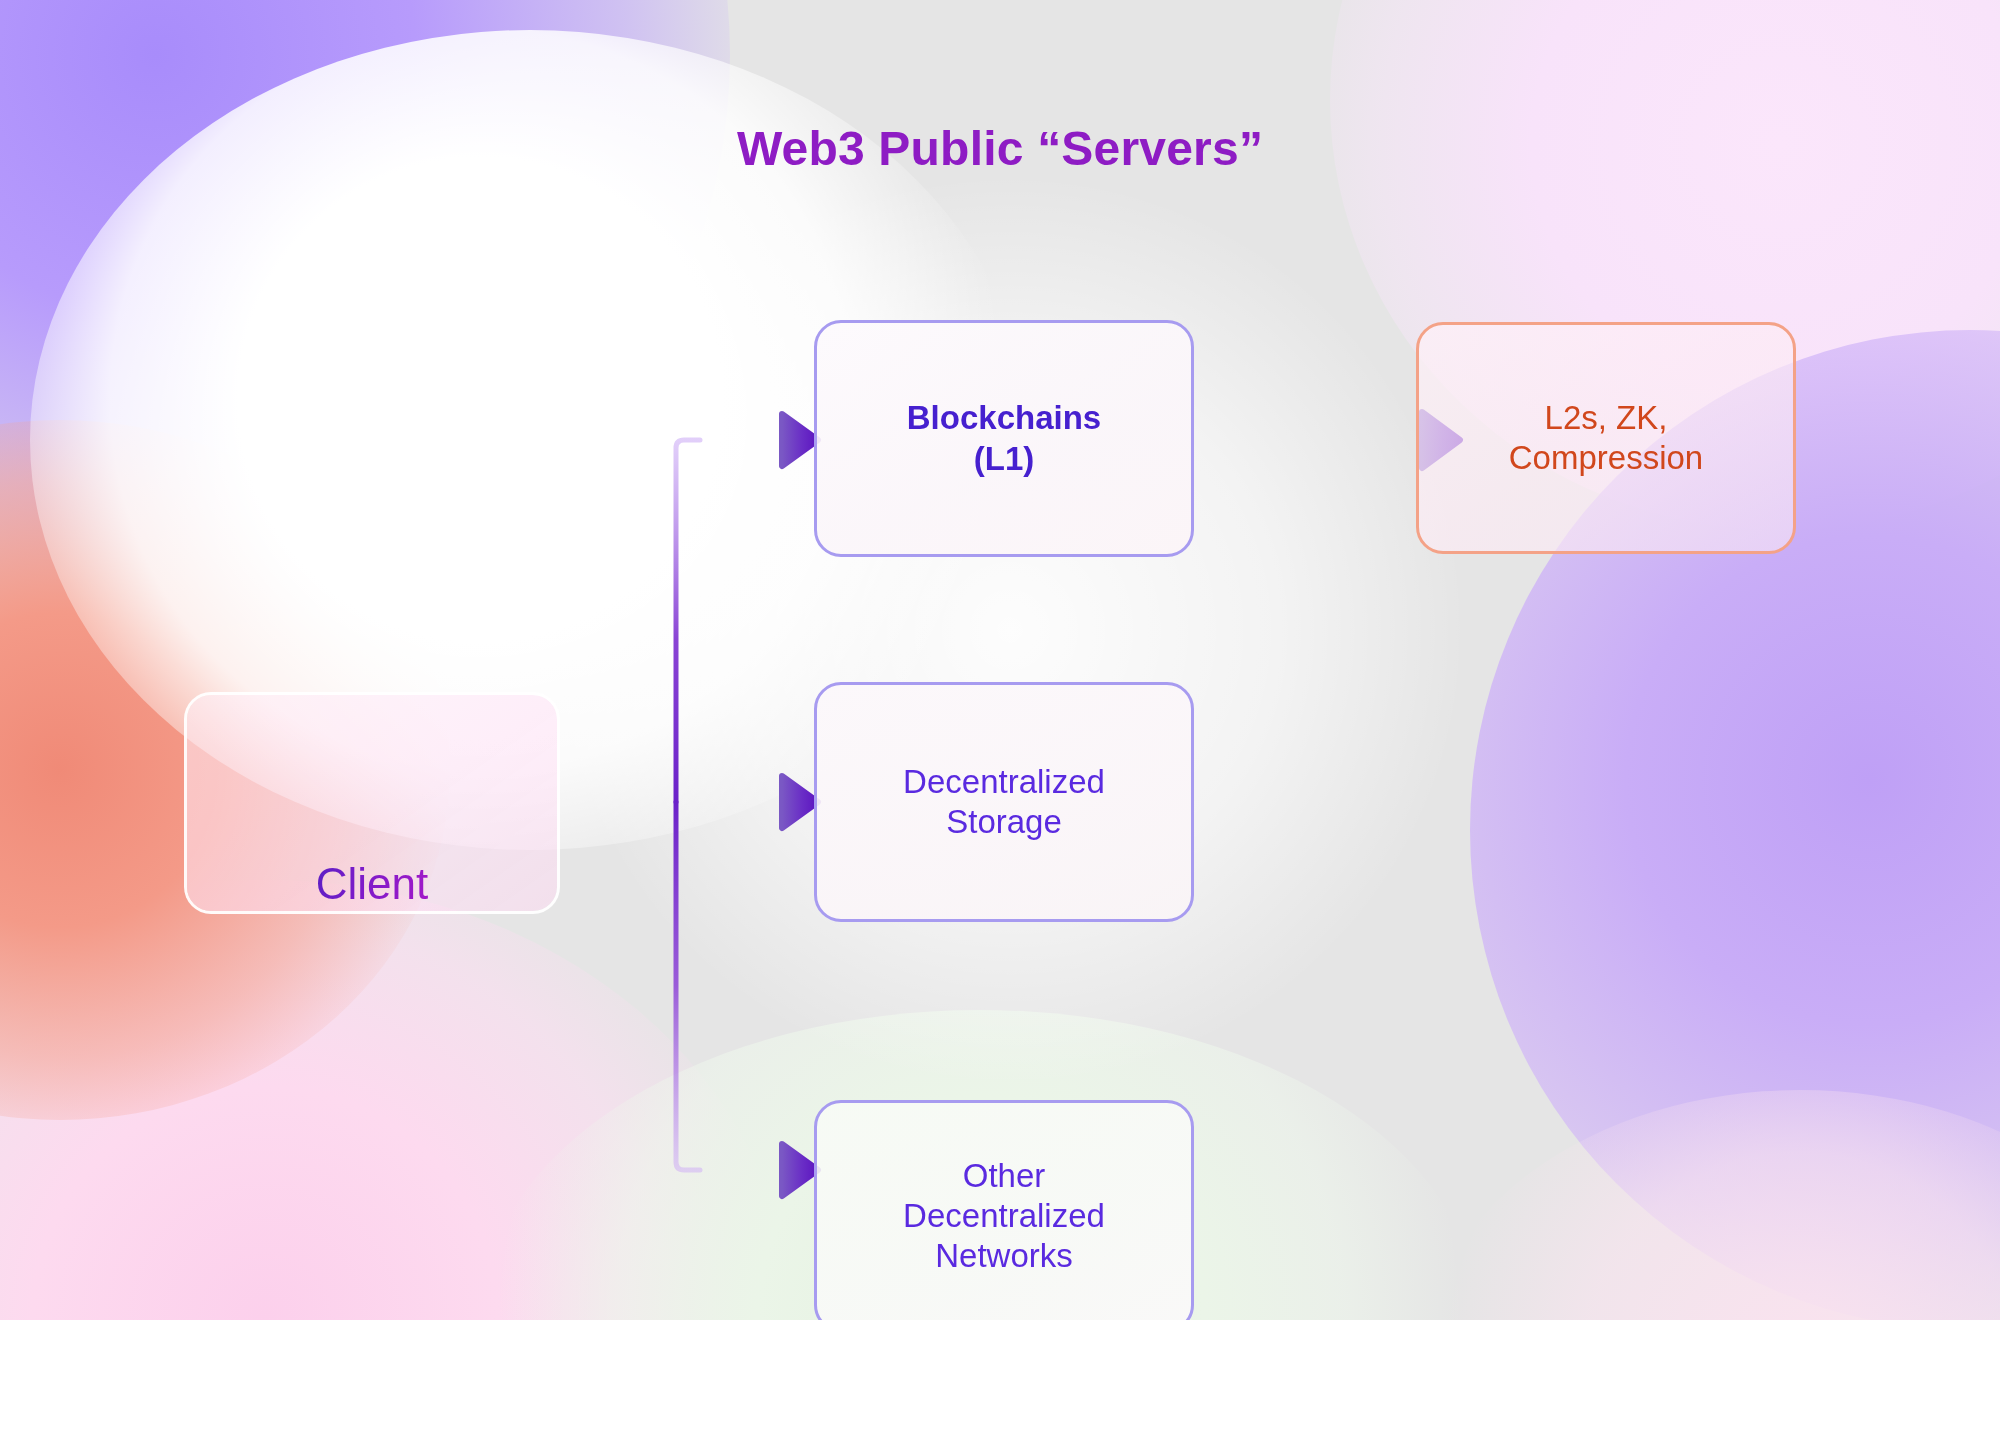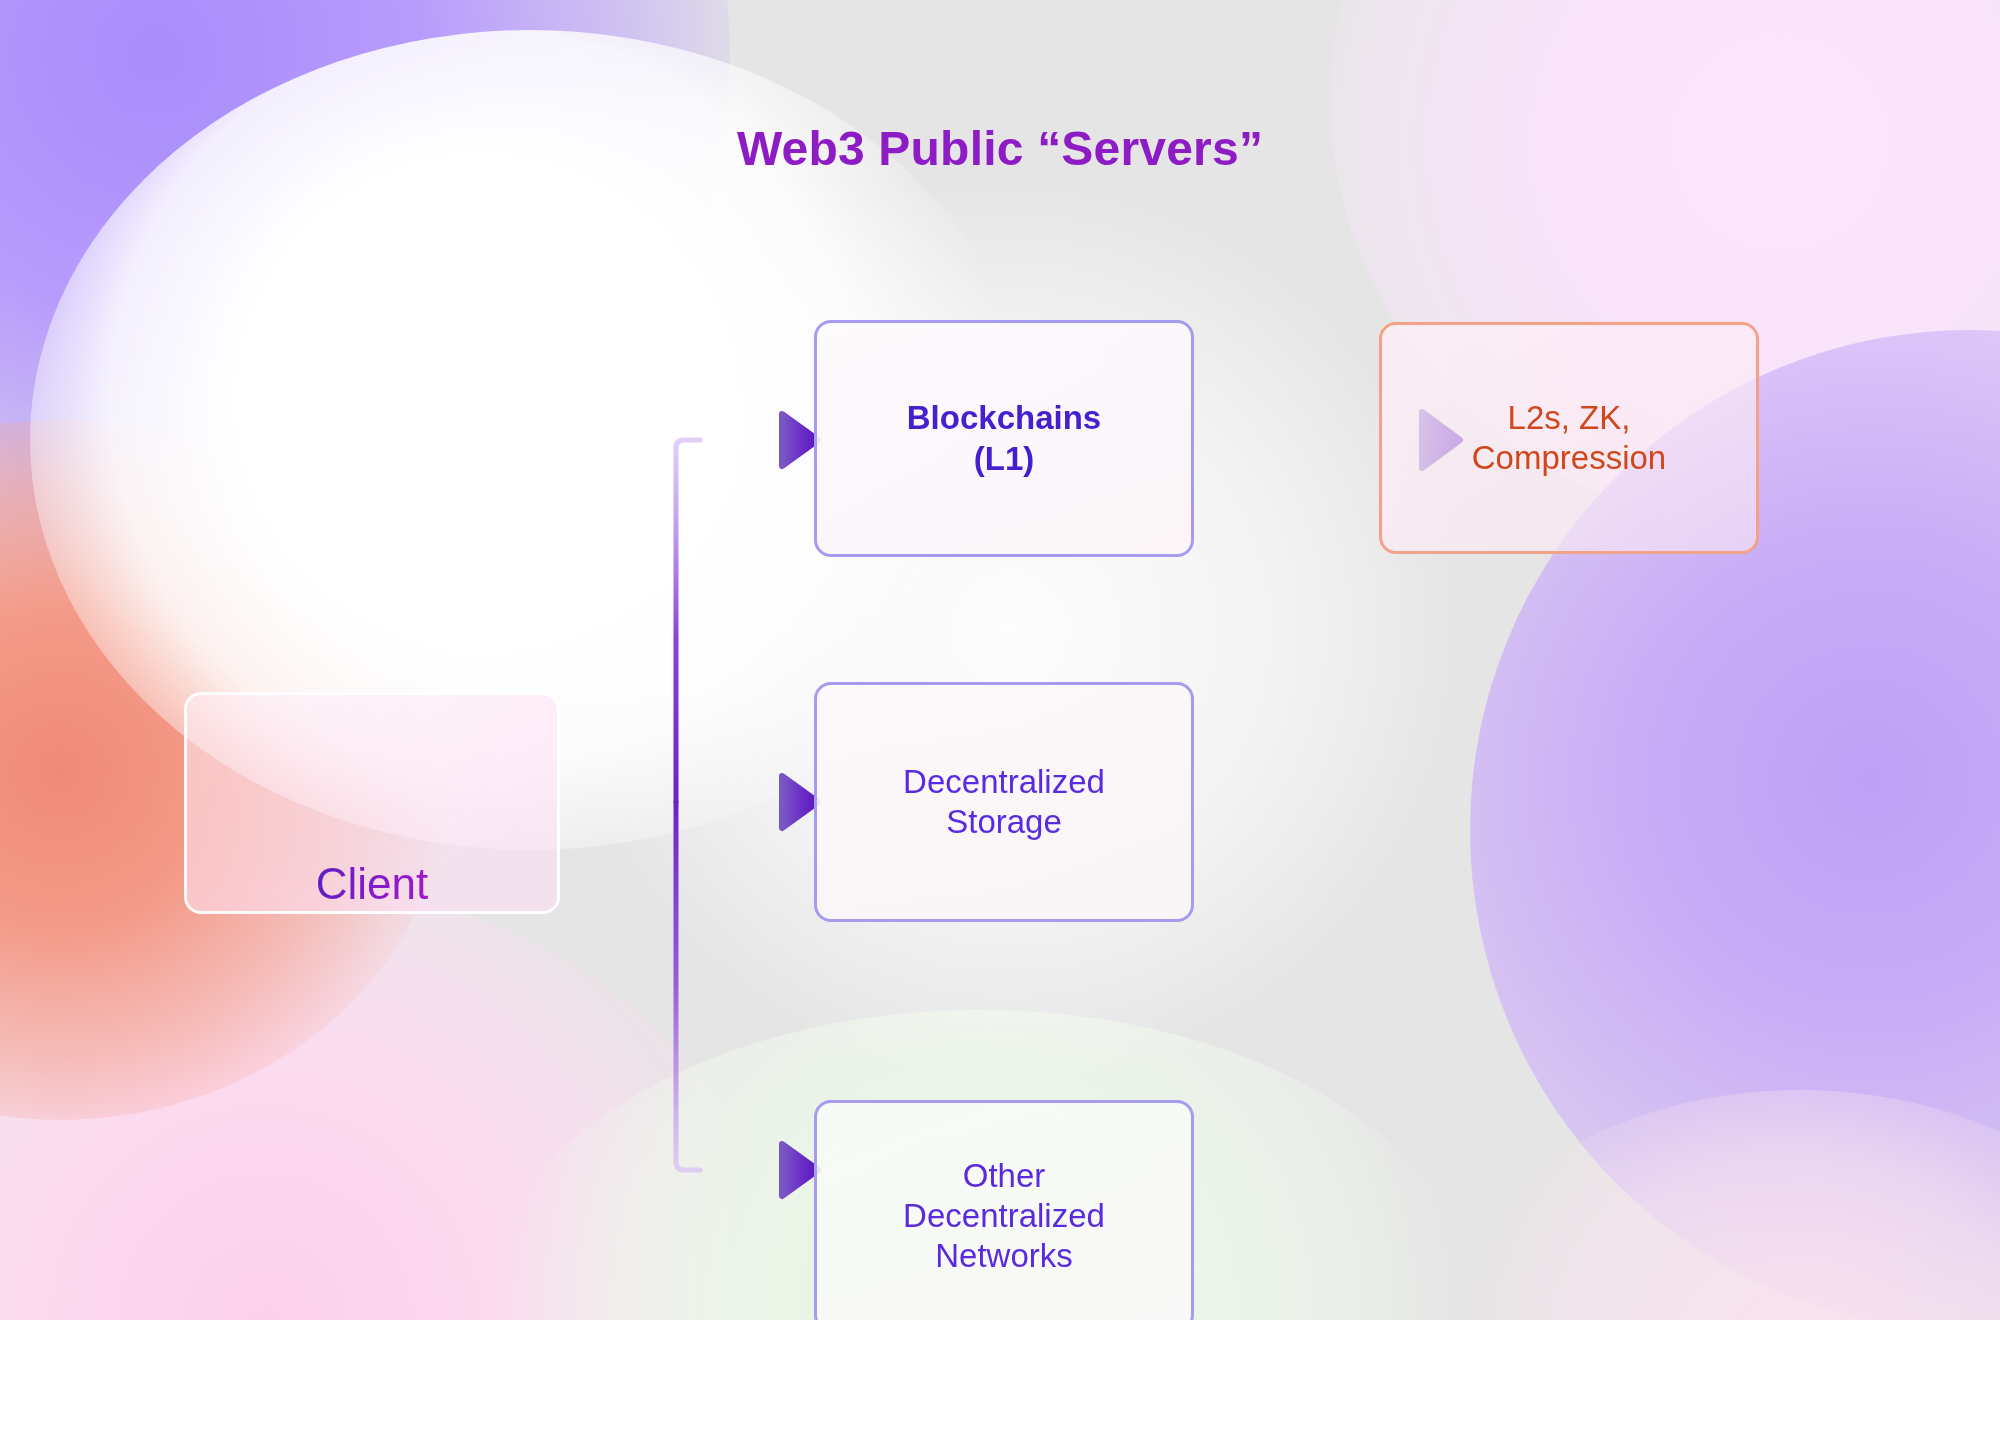--- a/index.html
+++ b/index.html
@@ -104,21 +104,21 @@
     width: 2000px; height: 1440px;
   }
 
   
   .node {
     position: absolute;
     display: flex;
     align-items: center;
     justify-content: center;
     text-align: center;
-    border-radius: 17px;
+    border-radius: 27px;
     line-height: 1.22;
     white-space: pre-line;
   }
 
   #node-client {
     left: 184px; top: 692px;
     width: 376px; height: 222px;
     border: 3px solid rgba(255,255,255,0.95);
     background: linear-gradient(145deg,
       rgba(255,241,250,0.55) 0%,
@@ -170,21 +170,21 @@
     background: linear-gradient(160deg,
       rgba(248,251,246,0.9) 0%,
       rgba(249,250,248,0.9) 55%,
       rgba(251,249,250,0.9) 100%);
     font-size: 33px;
     font-weight: 400;
     color: #5a2ae0;
   }
 
   #node-l2s {
-    left: 1379px; top: 322px;
+    left: 1416px; top: 322px;
     width: 380px; height: 232px;
     border: 3px solid #f4a287;
     background: linear-gradient(150deg,
       rgba(255,241,248,0.72) 0%,
       rgba(253,236,245,0.68) 50%,
       rgba(250,232,246,0.6) 100%);
     font-size: 33px;
     font-weight: 400;
     color: #d1471c;
   }

